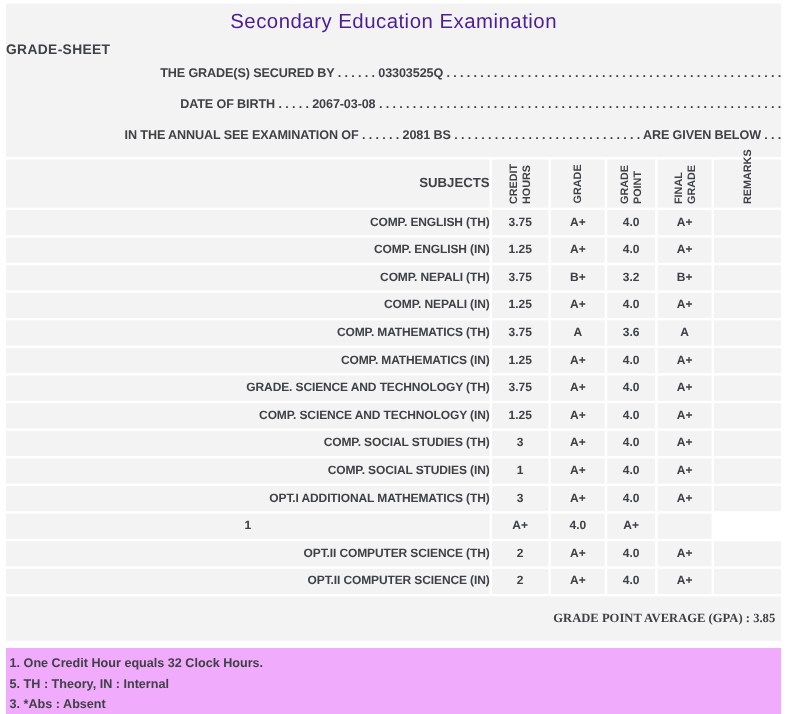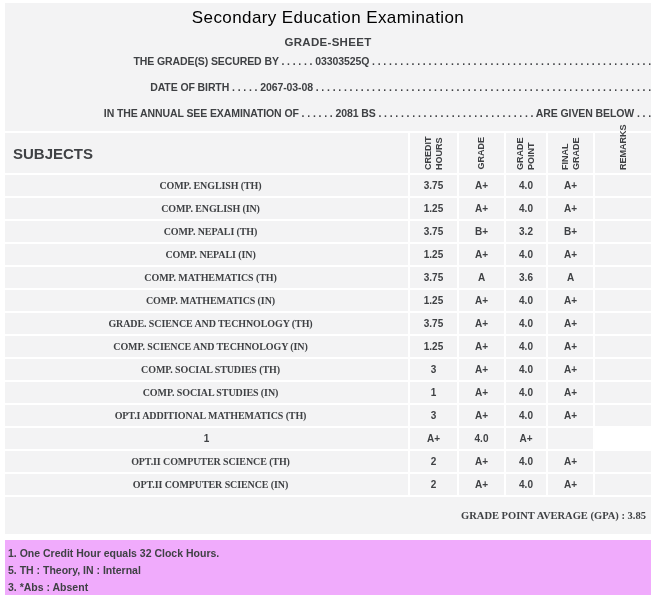--- a/index.html
+++ b/index.html
@@ -3,40 +3,40 @@
 <meta charset="utf-8">
 <style>
   * { margin:0; padding:0; box-sizing:border-box; }
   html,body { width:659px; height:595px; overflow:hidden; background:#ffffff;
     font-family:"Liberation Sans", sans-serif; }
   .page { width:659px; height:595px; overflow:hidden; background:#fff; }
   .panel { margin:3px 8px 0 5px; height:592px; display:flex; flex-direction:column; }
 
   
   .sheet-top { background:#f3f3f4; padding:5px 0 5px 0; }
-  .title { text-align:center; color:#000000; font-size:17px; font-weight:400;
+  .title { text-align:center; color:#4c1d95; font-size:17px; font-weight:400;
     letter-spacing:0.4px; line-height:20px; }
-  .subtitle { text-align:center; color:#3f4144; font-size:11.5px; font-weight:700;
+  .subtitle { text-align:left; color:#3f4144; font-size:11.5px; font-weight:700;
     margin-top:8px; letter-spacing:0.3px; }
   .info-line { color:#3f4144; font-size:10.5px; font-weight:700; line-height:26px;
     white-space:nowrap; overflow:hidden; padding-left:8px; letter-spacing:-0.1px;text-align:right; }
   .info-line:first-of-type { margin-top:6px; }
 
   
   .gtable { background:#ffffff; border-top:2px solid #fff; display:flex;
     flex-direction:column; gap:2px; }
   .trow { display:grid; grid-template-columns: 1fr 47px 45px 40px 45px 56px; gap:2px; }
   .hrow { height:40px; }
   .cell { background:#f3f3f4; color:#3f4144; font-weight:700; font-size:10px;
     text-align:center; line-height:21px; height:21px; white-space:nowrap; overflow:hidden; }
-  .cell.left { text-align:center; padding-left:8px; letter-spacing:-0.1px;font-family:Liberation Serif, serif; }
+  .cell.left { text-align:right; padding-left:8px; letter-spacing:-0.1px; }
   .hcell { background:#f3f3f4; display:flex; align-items:flex-end;
     justify-content:center; padding-bottom:3px; overflow:visible; }
-  .hcell.subjects { align-items:center; justify-content:flex-start;
-    padding:0 0 0 8px; color:#3f4144; font-size:15px; font-weight:700; }
+  .hcell.subjects { align-items:center; justify-content:flex-end;
+    padding:0 0 0 8px; color:#3f4144; font-size:11px; font-weight:700; }
   .vtext { writing-mode:vertical-rl; transform:rotate(180deg); max-height:36px;
     color:#3f4144; font-size:9px; font-weight:700; line-height:11px;
     letter-spacing:0; text-align:left; }
   .gpa-row { background:#f3f3f4; height:37px; display:flex; align-items:center;
     justify-content:flex-end; padding-right:5px;font-family:Liberation Serif, serif; }
   .gpa-text { color:#3f4144; font-size:10.5px; font-weight:700; }
 
   
   .notes { margin-top:6px; background:#f0abfc; flex:1; padding:5px 0 0 3px; overflow:hidden; }
   .note-line { color:#3f4144; font-size:10.5px; font-weight:700; line-height:17px;

